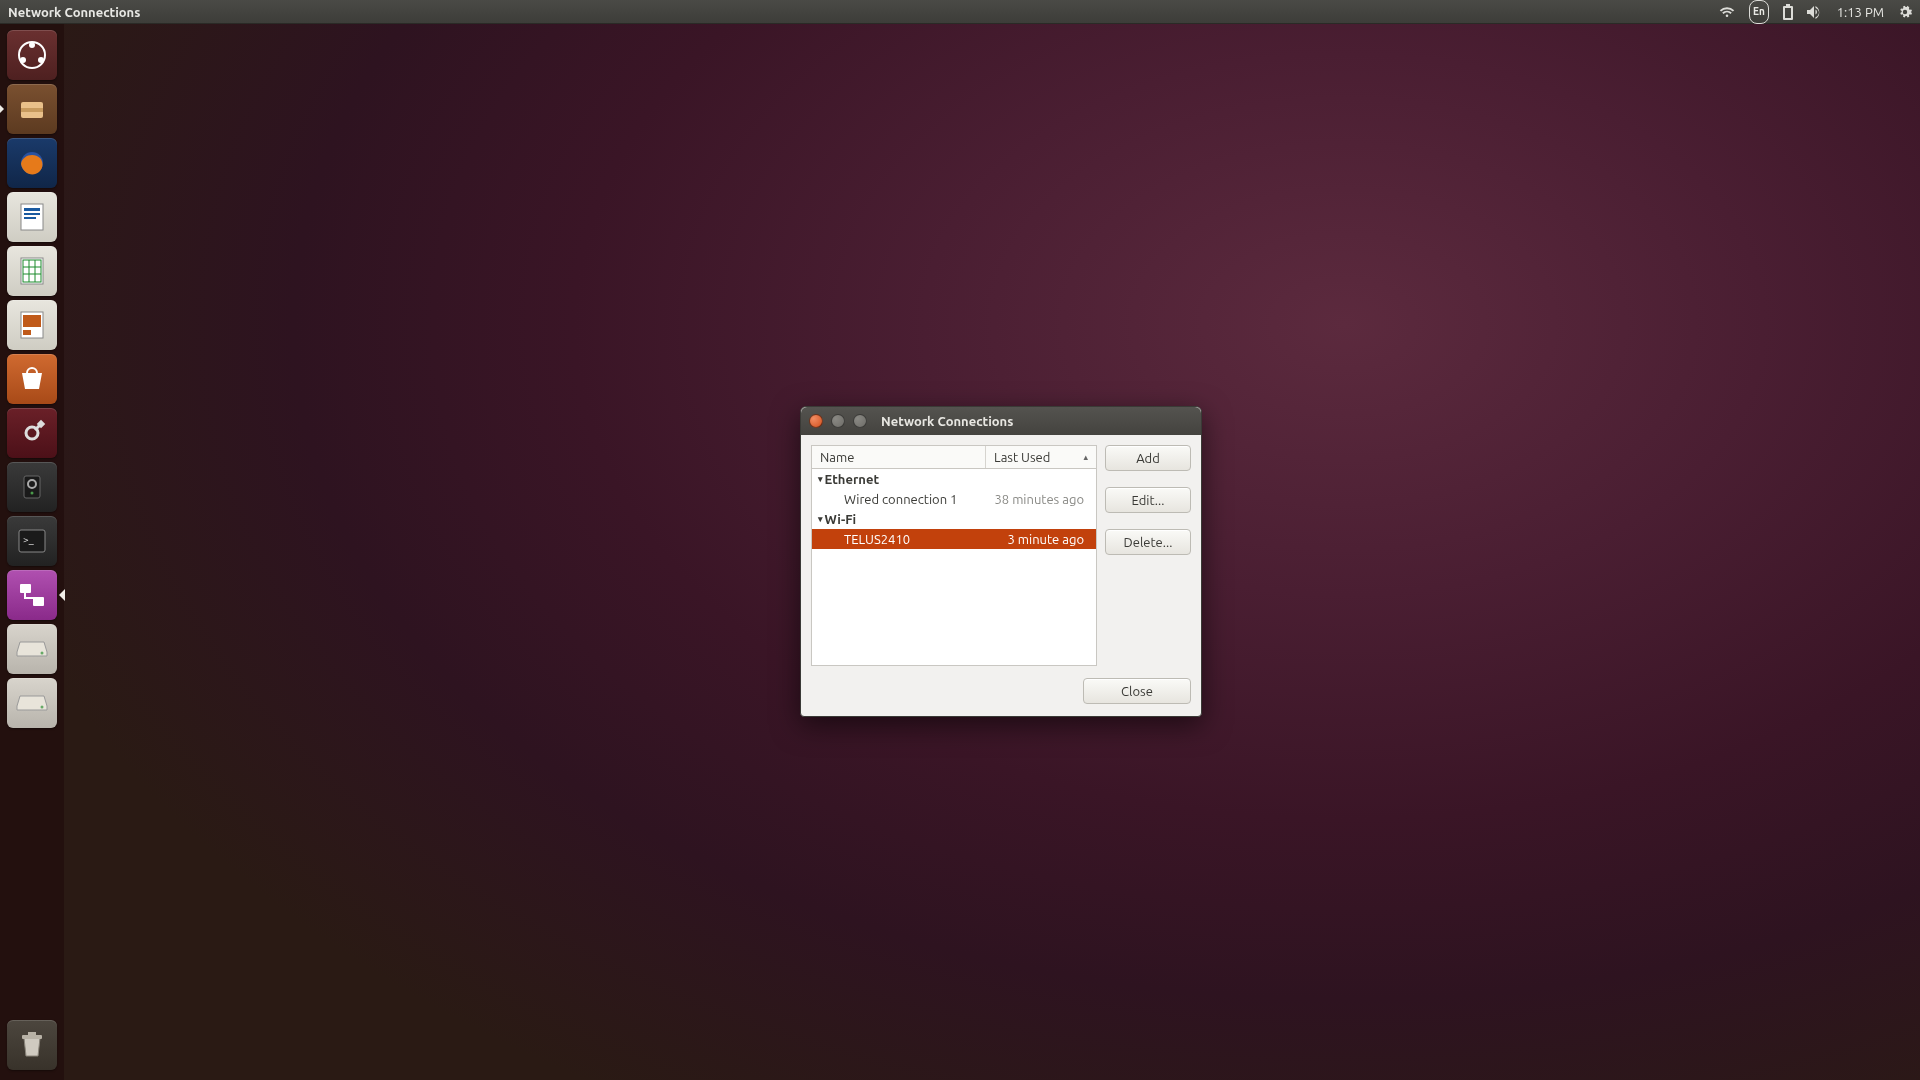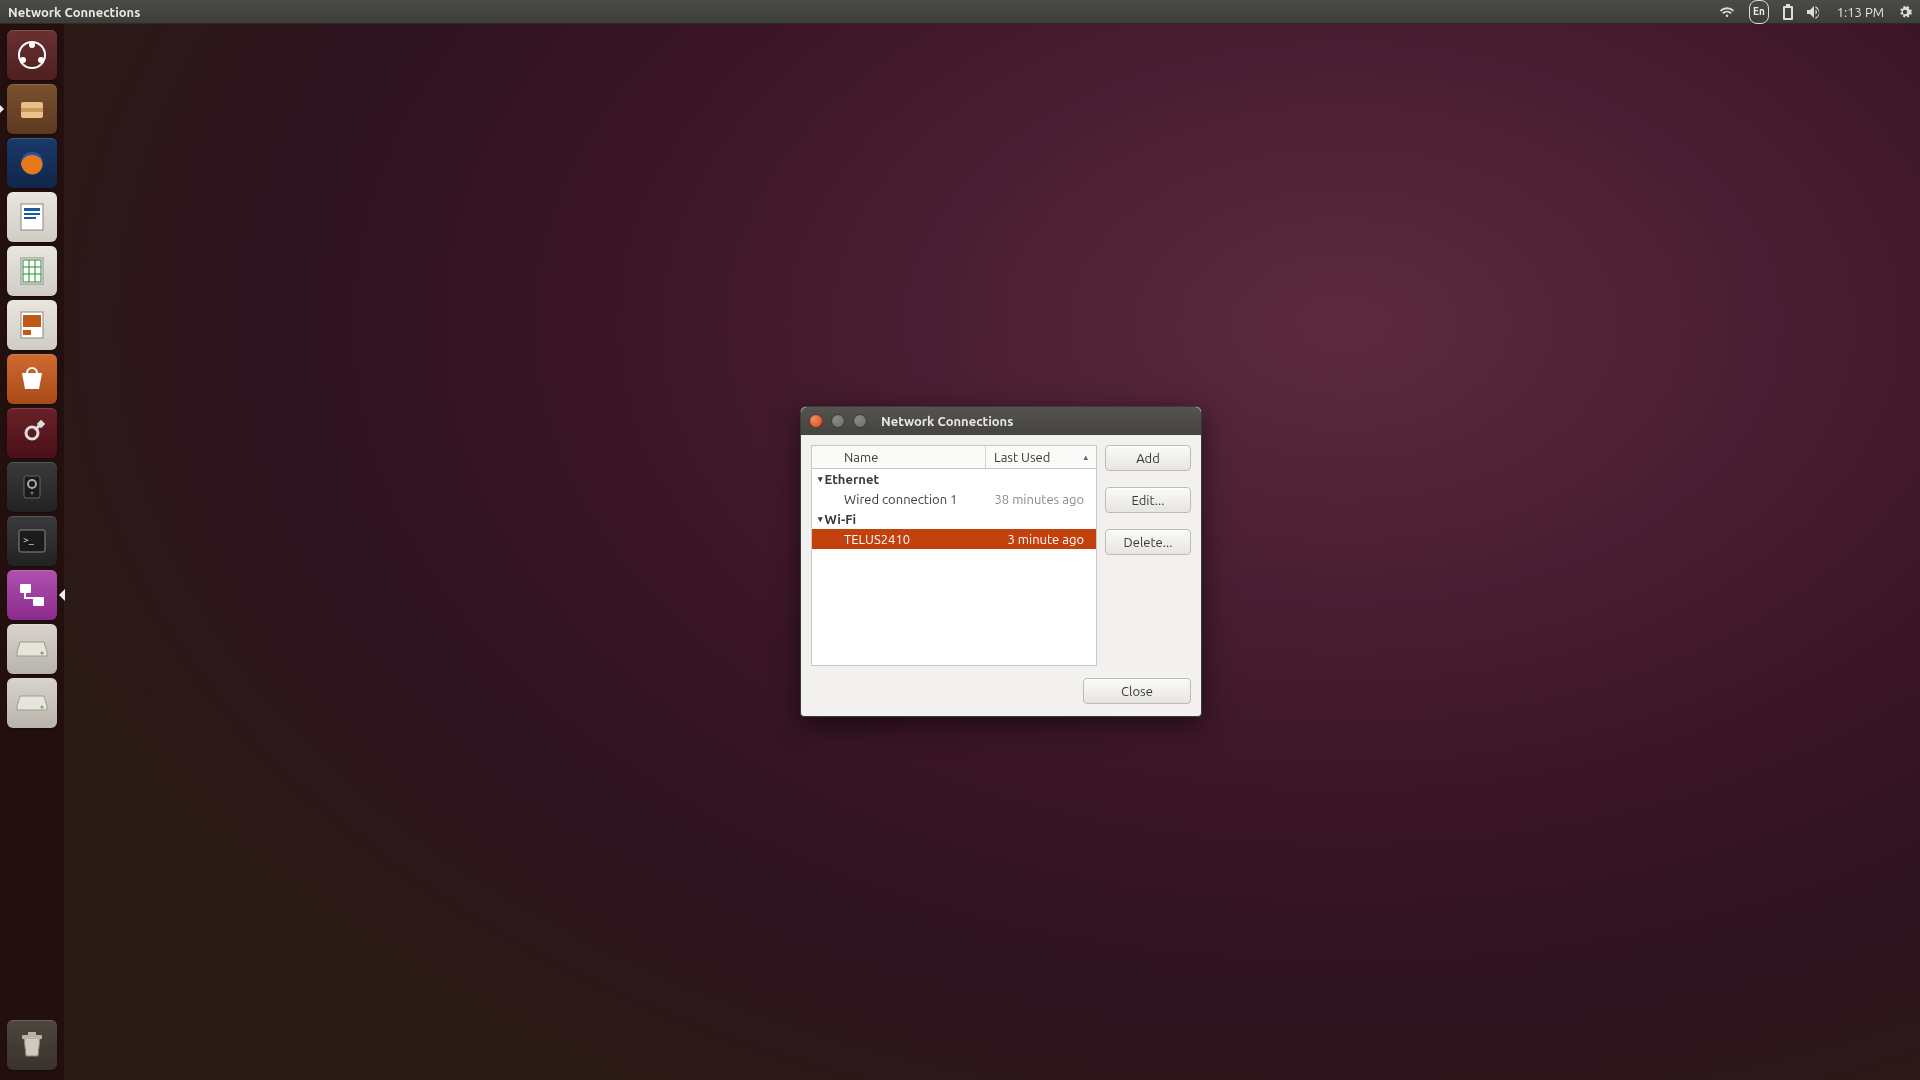--- a/index.html
+++ b/index.html
@@ -78,21 +78,21 @@
 .wbtn.close{ background:radial-gradient(circle at 30% 30%, #f28c62, #d1501e); }
 .wbtn.min,.wbtn.max{ background:radial-gradient(circle at 30% 30%, #8a8984, #6e6d68); }
 .titlebar .caption{ color:#e8e7e2; font-size:13px; font-weight:600; margin-left:6px; }
 .dialog .body{ padding:10px 10px 12px 10px; display:flex; gap:8px; }
 .listwrap{ flex:1; }
 .listhead{
   display:flex; background:#fafaf8; border:1px solid #c9c7c2; border-bottom:none;
   font-size:13px; color:#3a3a36;
 }
 .listhead .col{ padding:4px 8px; }
-.listhead .col.name{ flex:1; border-right:1px solid #d6d4cf;margin-left:24px;}
+.listhead .col.name{ flex:1; border-right:1px solid #d6d4cf;}
 .listhead .col.last{ width:110px; display:flex; align-items:center; justify-content:space-between;}
 .listhead .sort{ font-size:9px; color:#666; }
 .listbody{
   border:1px solid #c9c7c2; background:#fff; height:198px; overflow:auto;
   font-size:13px; color:#3a3a36;
 }
 .grp{ padding:3px 6px; font-weight:700; display:flex; align-items:center; gap:2px;}
 .grp .tri{ font-size:9px; }
 .row{ display:flex; padding:3px 6px 3px 32px; }
 .row .n{ flex:1; }

